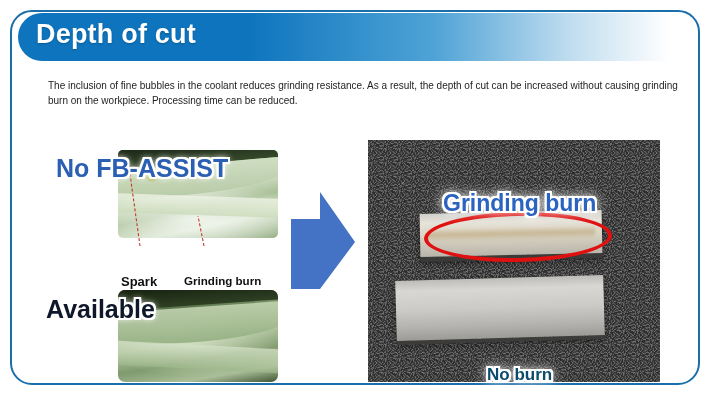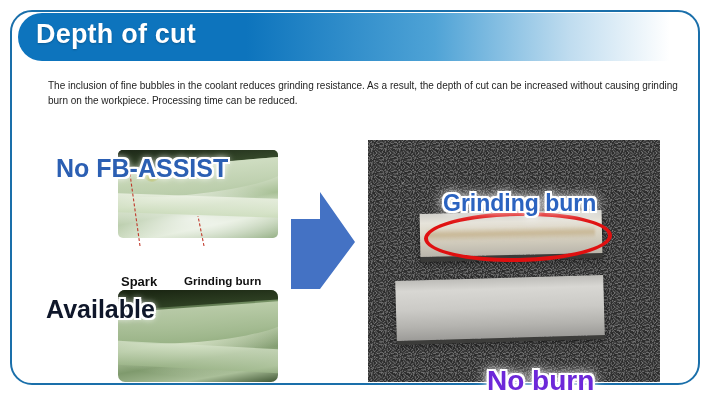--- a/index.html
+++ b/index.html
@@ -125,21 +125,21 @@
   .lbl-spark{left:121px;top:242px;font-size:13px;color:#101010;}
   .lbl-gburn-small{left:184px;top:242px;font-size:11.6px;color:#101010;}
   .lbl-gburn{
     left:443px;top:158px;font-size:23px;color:#2b63c0;
     text-shadow:
       2px 0 0 #fff,-2px 0 0 #fff,0 2px 0 #fff,0 -2px 0 #fff,
       2px 2px 0 #fff,-2px 2px 0 #fff,2px -2px 0 #fff,-2px -2px 0 #fff,
       0 0 7px #fff,0 0 12px #fff,0 0 16px #fff;
   }
   .lbl-noburn{
-    left:487px;top:333px;font-size:28px;color:#6d28d9;
+    left:487px;top:333px;font-size:17px;color:#0c4a6e;
     text-shadow:
       2px 0 0 #fff,-2px 0 0 #fff,0 2px 0 #fff,0 -2px 0 #fff,
       2px 2px 0 #fff,-2px 2px 0 #fff,2px -2px 0 #fff,-2px -2px 0 #fff,
       0 0 7px #fff,0 0 12px #fff,0 0 16px #fff;
   }
   .leader{position:absolute;left:118px;top:168px;width:170px;height:82px;}
 </style>
 </head>
 <body>
 

